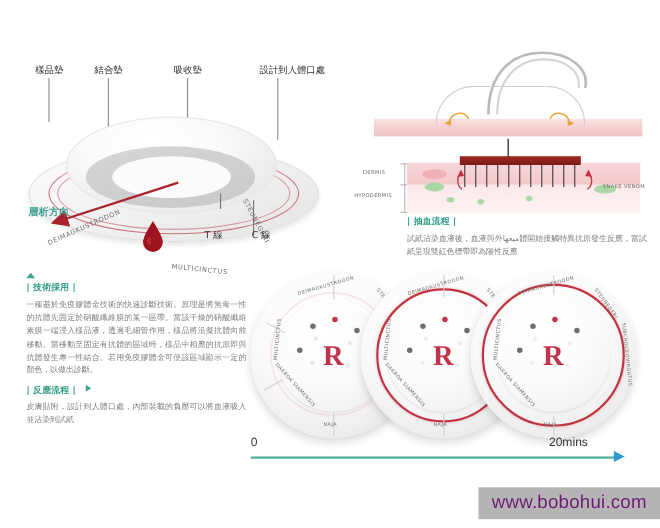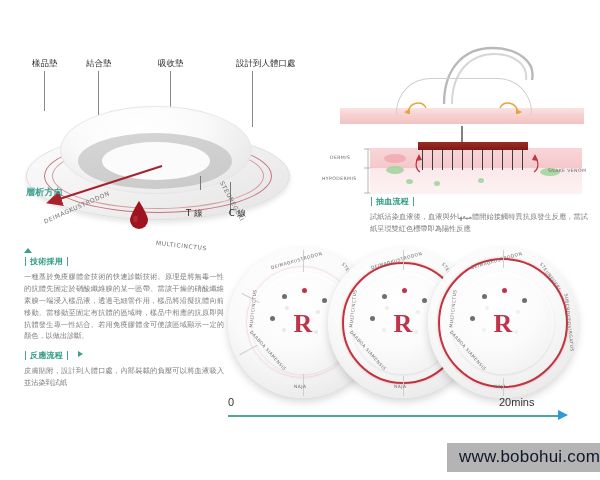--- a/index.html
+++ b/index.html
@@ -15,22 +15,22 @@
     position:absolute;left:14px;top:10px;
     background:#a8a8a8;color:#ffffff;
     font-size:19px;letter-spacing:.5px;
     padding:4px 14px 5px 12px;
     line-height:1.15;
   }
 
   
   .watermark{
     position:absolute;right:0px;bottom:8px;
-    background:#b4b4b4;color:#0f172a;
-    font-size:17px;padding:4px 0 5px 12px;
+    background:#b4b4b4;color:#701a75;
+    font-size:17px;padding:4px 12px 5px 12px;
     letter-spacing:.2px;
   }
 
   
   .left-diagram{position:absolute;left:18px;top:58px;width:310px;height:180px;}
   .lbl-cn{
     position:absolute;font-size:8.5px;color:#2b2b2b;white-space:nowrap;
     font-family:"DejaVu Sans",sans-serif;
   }
   .leader{position:absolute;background:#8a8a8a;width:1px;}

